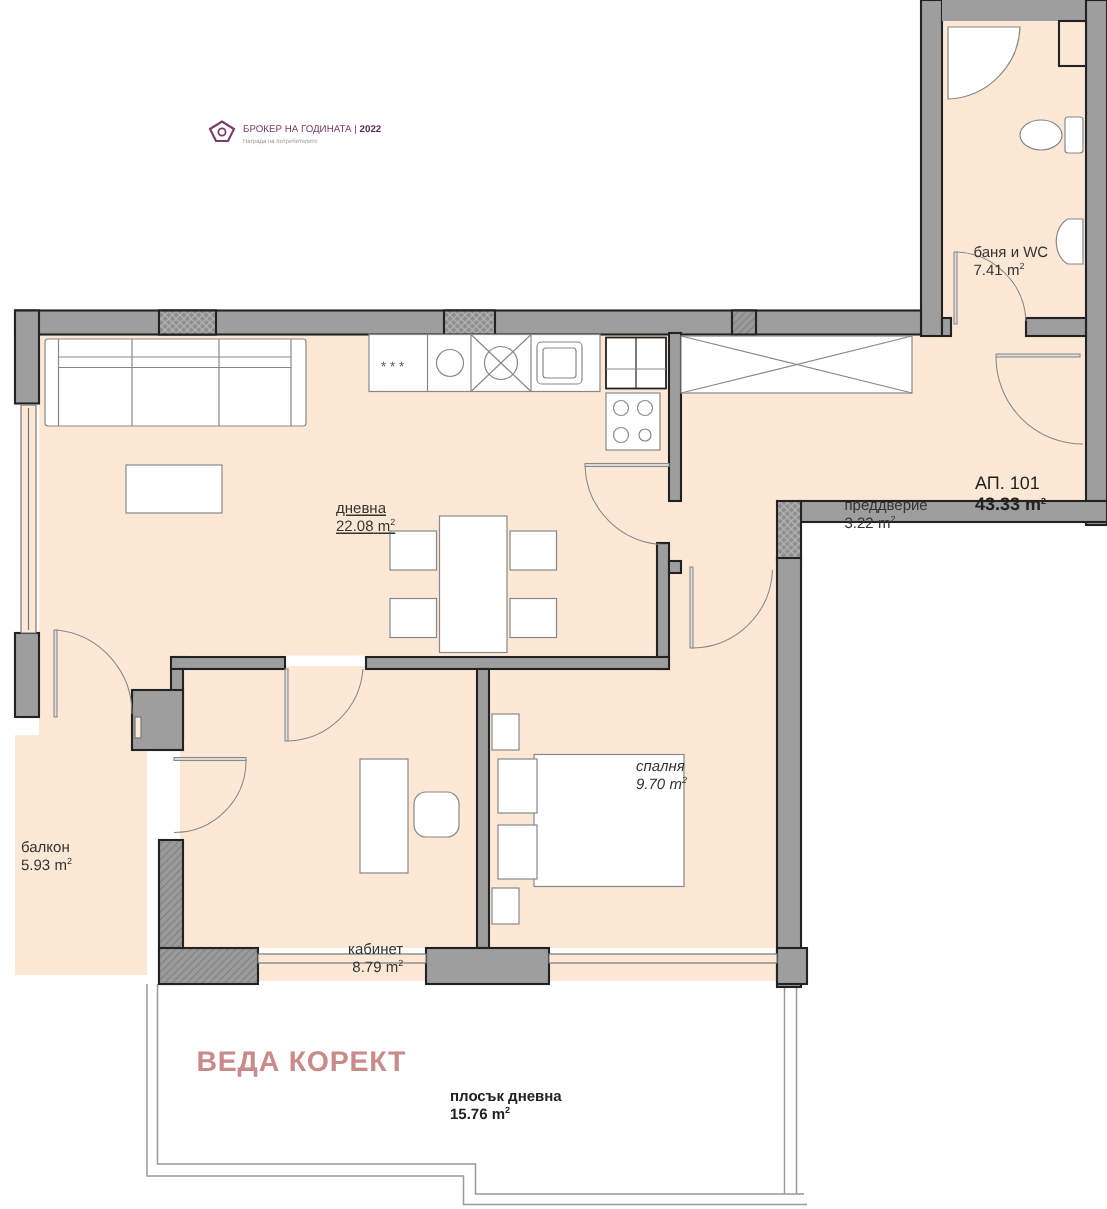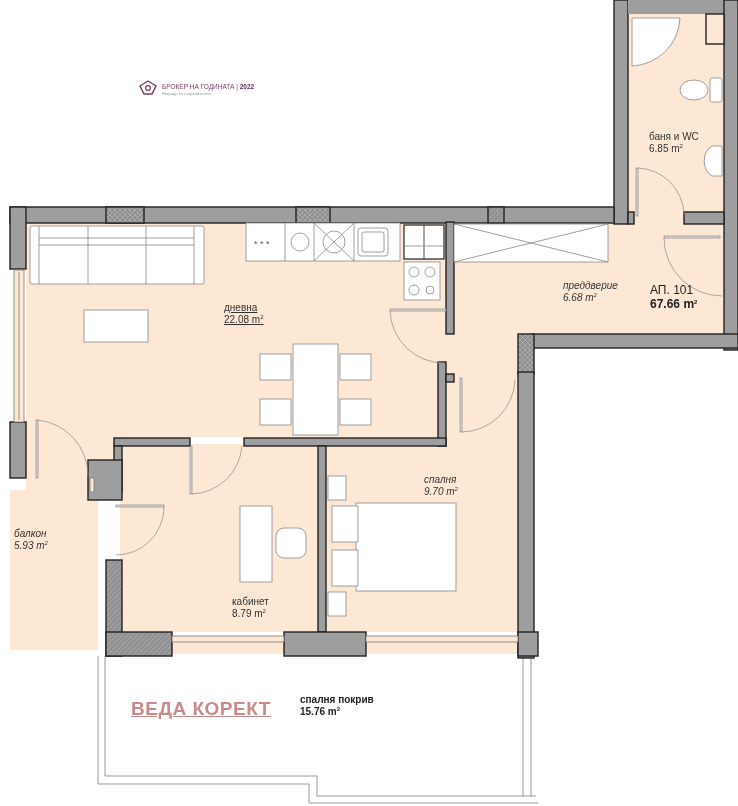--- a/index.html
+++ b/index.html
@@ -1,26 +1,26 @@
 <!DOCTYPE html>
 <html><head>
 <meta charset="utf-8">
 <style>
   html, body { margin: 0; padding: 0; background: #ffffff; }
   body { width: 738px; height: 806px; position: relative; overflow: hidden;
          font-family: "Liberation Sans", sans-serif; }
   #plan { position: absolute; left: 0; top: 0; width: 738px; height: 806px; }
   .lbl { position: absolute; font-family: "Liberation Sans", sans-serif; font-size: 10px;
-         color: #333; line-height: 12px; white-space: nowrap; }
+         color: #333; line-height: 12px; white-space: nowrap; margin-top: 32px; }
   .lbl sup { font-size: 6px; vertical-align: 4px; line-height: 0; }
   .apt { font-size: 12px; line-height: 14px; color: #222; }
   .apt .area { font-weight: bold; }
   .roof { font-size: 10px; font-weight: bold; color: #222; line-height: 12px; }
   .watermark { position: absolute; left: 131px; top: 698px; font-size: 19px; font-weight: bold;
-               letter-spacing: 0.5px; color: #c98a8a; text-decoration: underline; }
+               letter-spacing: 0.5px; color: #c98a8a; }
   .badge { position: absolute; left: 138px; top: 80px; display: flex; align-items: center; gap: 4px; }
   .badge-text { font-size: 6.5px; color: #7a3a6a; line-height: 8px; }
   .badge-text b { color: #5a2a5a; }
   .badge-sub { font-size: 4px; color: #999; line-height: 5px; }
 </style>
 </head>
 <body>
 
 <svg id="plan" viewBox="0 0 738 806" xmlns="http://www.w3.org/2000/svg">
   <defs>
@@ -199,44 +199,44 @@
       <span>БРОКЕР НА ГОДИНАТА</span>
       <span>|</span>
       <b>2022</b>
     </div>
     <div class="badge-sub">Награда на потребителите</div>
   </div>
 </div>
 
 <div class="lbl" style="left:649px; top:131px;">
   <div>баня и WC</div>
-  <div><span>6.85</span> <span>m</span><sup>2</sup></div>
-</div>
-<div class="lbl" style="left:563px; top:280px;font-style:italic;">
+  <div><span>7.41</span> <span>m</span><sup>2</sup></div>
+</div>
+<div class="lbl" style="left:563px; top:300px;">
   <div>преддверие</div>
-  <div><span>6.68</span> <span>m</span><sup>2</sup></div>
+  <div><span>3.22</span> <span>m</span><sup>2</sup></div>
 </div>
 <div class="lbl apt" style="left:650px; top:283px;">
   <div>АП. 101</div>
-  <div class="area"><span>67.66</span> <span>m</span><sup>2</sup></div>
+  <div class="area"><span>43.33</span> <span>m</span><sup>2</sup></div>
 </div>
 <div class="lbl" style="left:224px; top:302px;text-decoration:underline;">
   <div>дневна</div>
   <div><span>22.08</span> <span>m</span><sup>2</sup></div>
 </div>
 <div class="lbl" style="left:424px; top:474px;font-style:italic;">
   <div>спалня</div>
   <div><span>9.70</span> <span>m</span><sup>2</sup></div>
 </div>
-<div class="lbl" style="left:232px; top:596px;">
+<div class="lbl" style="left:232px; top:596px;text-align:right;">
   <div>кабинет</div>
   <div><span>8.79</span> <span>m</span><sup>2</sup></div>
 </div>
-<div class="lbl" style="left:14px; top:528px;font-style:italic;">
+<div class="lbl" style="left:14px; top:528px;">
   <div>балкон</div>
   <div><span>5.93</span> <span>m</span><sup>2</sup></div>
 </div>
 <div class="lbl roof" style="left:300px; top:694px;">
-  <div>спалня покрив</div>
+  <div>плосък дневна</div>
   <div><span>15.76</span> <span>m</span><sup>2</sup></div>
 </div>
 
 <div class="watermark">ВЕДА КОРЕКТ</div>
 
 </body></html>

